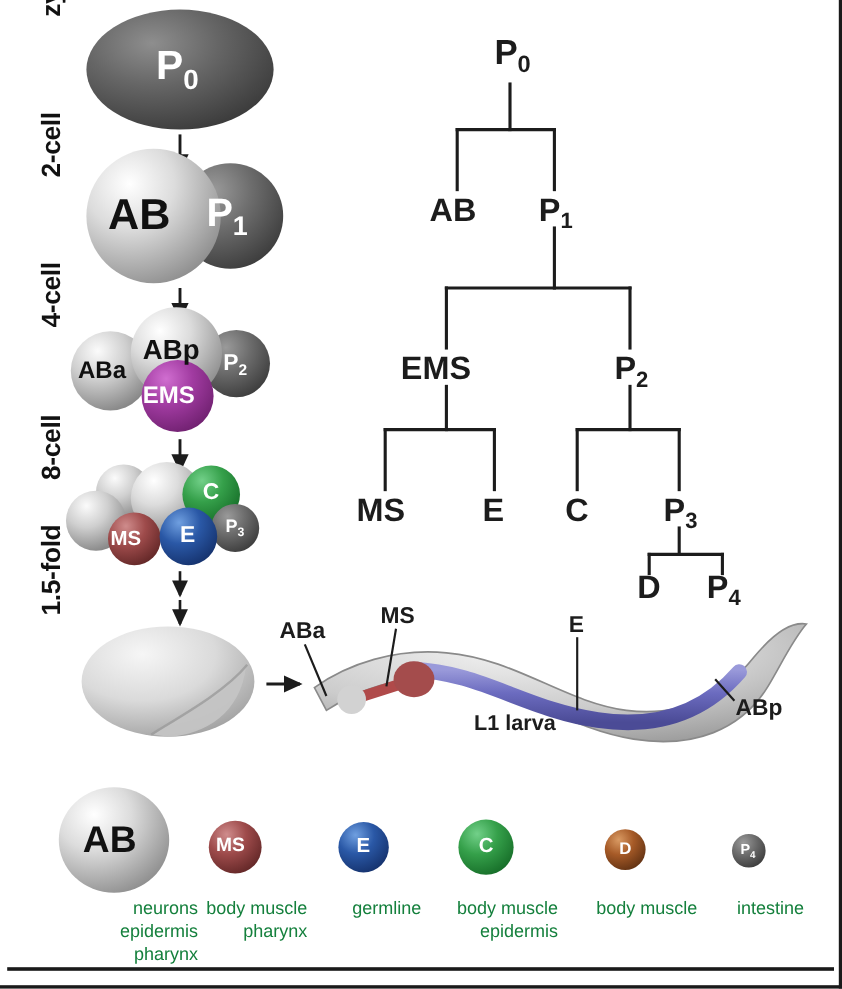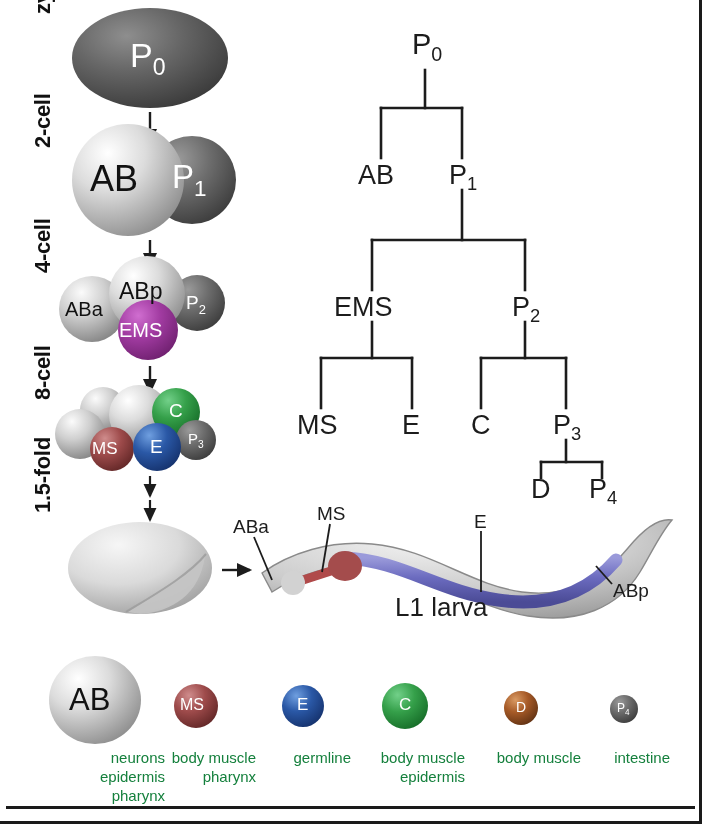--- a/index.html
+++ b/index.html
@@ -23,21 +23,21 @@
     font-weight:bold;
     color:#111;
     letter-spacing:-0.3px;
     white-space:nowrap;
     transform-origin:left top;
     transform:rotate(-90deg);
   }
   .svglayer{position:absolute;left:0;top:0;width:702px;height:824px;}
   .cellglyph{
     position:absolute;
-    font-weight:normal;
+    font-weight:bold;
     white-space:nowrap;
     pointer-events:none;
   }
   .legend-caption{
     position:absolute;
     text-align:right;
     font-size:15px;
     color:#15803d;
     line-height:19px;
     white-space:pre-line;
@@ -298,21 +298,21 @@
     <span>C</span>
   </div>
   <div class="cellglyph" style="left:188px;top:430px;font-size:15px;color:#ffffff;">
     <span>P</span><sub>3</sub>
   </div>
 
   <div class="cellglyph" style="left:233px;top:516px;font-size:19px;color:#1c1c1c;">ABa</div>
   <div class="cellglyph" style="left:317px;top:503px;font-size:19px;color:#1c1c1c;">MS</div>
   <div class="cellglyph" style="left:474px;top:511px;font-size:19px;color:#1c1c1c;">E</div>
   <div class="cellglyph" style="left:613px;top:580px;font-size:19px;color:#1c1c1c;">ABp</div>
-  <div class="cellglyph" style="left:395px;top:592px;font-size:26px;color:#1c1c1c;">L1 larva</div>
+  <div class="cellglyph" style="left:395px;top:592px;font-size:18px;color:#1c1c1c;">L1 larva</div>
 
   <div class="cellglyph" style="left:69px;top:682px;font-size:31px;color:#111111;">AB</div>
   <div class="cellglyph" style="left:180px;top:696px;font-size:16px;color:#ffffff;">MS</div>
   <div class="cellglyph" style="left:297px;top:695px;font-size:17px;color:#ffffff;">E</div>
   <div class="cellglyph" style="left:399px;top:695px;font-size:17px;color:#ffffff;">C</div>
   <div class="cellglyph" style="left:516px;top:699px;font-size:14px;color:#ffffff;">D</div>
   <div class="cellglyph" style="left:617px;top:701px;font-size:12px;color:#ffffff;">
     <span>P</span><sub>4</sub>
   </div>
 

